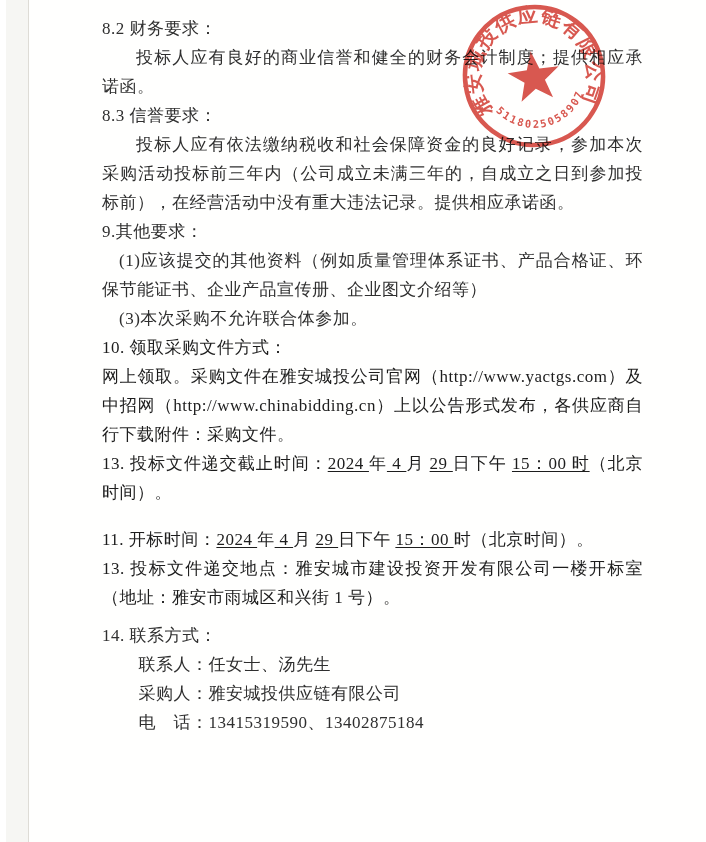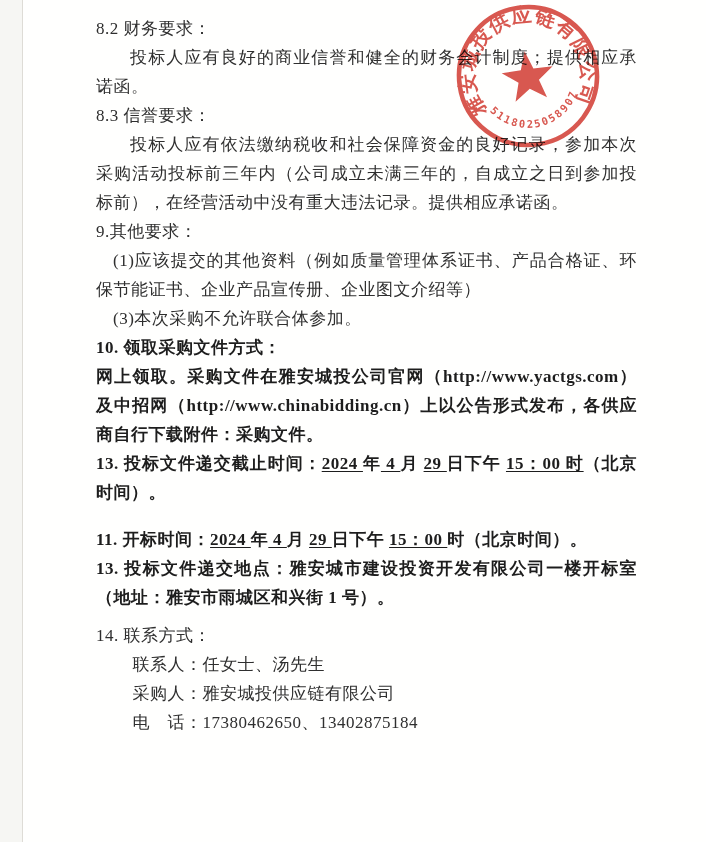--- a/index.html
+++ b/index.html
@@ -1,24 +1,24 @@
 <!DOCTYPE html>
 <html><head>
 <meta charset="utf-8">
 <style>
   html,body{margin:0;padding:0;background:#ffffff;}
   body{width:706px;height:842px;position:relative;overflow:hidden;
        font-family:"Liberation Serif","DejaVu Serif",serif;}
-  .page{position:absolute;inset:0;background:#fffffe;}
+  .page{position:absolute;inset:0;background:#fffffe;margin-left:6px;}
   .page-edge{position:absolute;left:0;top:0;width:22px;height:842px;
        background:#f6f6f3;border-right:1px solid #dedcd6;}
   .doc{position:absolute;left:96px;top:14px;width:541px;
        color:#2f2f2f;font-size:17px;line-height:29px;letter-spacing:.5px;}
   .line{margin:0;text-align:justify;}
-  .bold{font-weight:bold;color:#1d1d1d;}
+  .bold{font-weight:normal;color:#1d1d1d;}
   .ind-para{text-indent:2em;}
   .ind-item{text-indent:1em;}
   .ind-block{padding-left:2.15em;}
   .gap-md{margin-top:18px;}
   .gap-sm{margin-top:9px;}
   .u{text-decoration:underline;text-underline-offset:2px;}
   .stamp{position:absolute;left:452px;top:0;width:152px;height:152px;
        transform:rotate(-8deg);mix-blend-mode:multiply;opacity:.9;}
   .seal-ring{fill:none;stroke-width:4.5;}
   .seal-company{font-size:20px;letter-spacing:1.5px;font-weight:bold;
@@ -41,21 +41,21 @@
       <p class="line ind-item"><span>(1)应该提交的其他资料（例如质量管理体系证书、产品合格证、环保节能证书、企业产品宣传册、企业图文介绍等）</span></p>
       <p class="line ind-item"><span>(3)本次采购不允许联合体参加。</span></p>
       <p class="line bold"><span>10. 领取采购文件方式：</span></p>
       <p class="line bold"><span>网上领取。采购文件在雅安城投公司官网（http://www.yactgs.com）及中招网（http://www.chinabidding.cn）上以公告形式发布，各供应商自行下载附件：采购文件。</span></p>
       <p class="line bold"><span>13. 投标文件递交截止时间：</span><span class="u">2024 </span><span>年</span><span class="u"> 4 </span><span>月 </span><span class="u">29 </span><span>日下午 </span><span class="u">15：00 时</span><span>（北京时间）。</span></p>
       <p class="line bold gap-md"><span>11. 开标时间：</span><span class="u">2024 </span><span>年</span><span class="u"> 4 </span><span>月 </span><span class="u">29 </span><span>日下午 </span><span class="u">15：00 </span><span>时（北京时间）。</span></p>
       <p class="line bold"><span>13. 投标文件递交地点：雅安城市建设投资开发有限公司一楼开标室（地址：雅安市雨城区和兴街 1 号）。</span></p>
       <p class="line gap-sm"><span>14. 联系方式：</span></p>
       <p class="line ind-block"><span>联系人：任女士、汤先生</span></p>
       <p class="line ind-block"><span>采购人：雅安城投供应链有限公司</span></p>
-      <p class="line ind-block"><span>电　话：17380462650、13402875184</span></p>
+      <p class="line ind-block"><span>电　话：13415319590、13402875184</span></p>
     </div>
 
   <div class="stamp">
     <svg viewBox="0 0 152 152" width="152" height="152">
       <defs>
         <path id="arcTop" d="M 31.8 107 A 54 54 0 1 1 120.2 107" fill="none"></path>
         <path id="arcBottom" d="M 30.1 100.4 A 52 52 0 0 0 121.9 100.4" fill="none"></path>
       </defs>
       <circle class="seal-ring" cx="76" cy="76" r="69" stroke="#d4463d"></circle>
       <text class="seal-company" fill="#d4463d">

